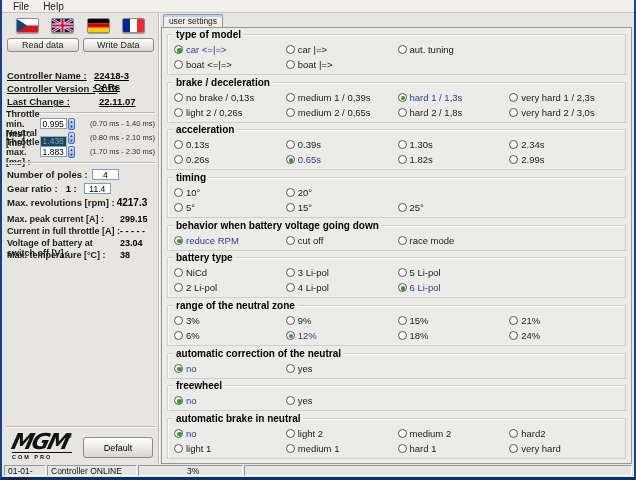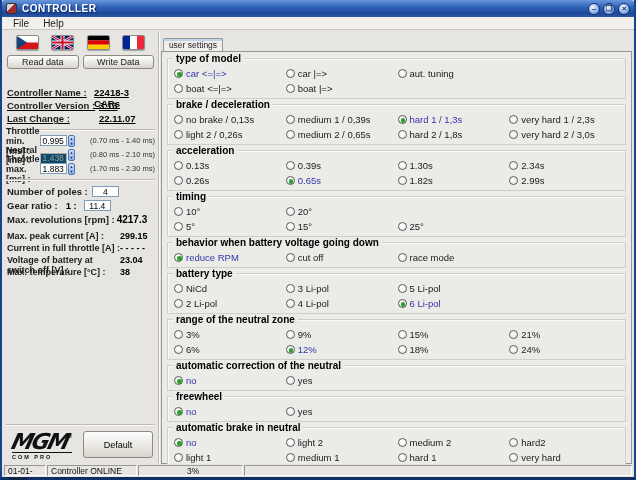--- a/index.html
+++ b/index.html
@@ -62,25 +62,25 @@
   .stat-row .lbl { font-weight:bold; font-size:9px; color:#1c1c1c; flex:1; }
   .stat-row .val { font-weight:bold; font-size:9px; color:#000; width:34px; }
 
   .left-spacer { flex:1; }
   .logo-row { display:flex; align-items:flex-end; justify-content:space-between; padding:2px 2px 4px 6px; }
   .logo { display:inline-block; }
   .logo .brand { display:inline-block; font-weight:bold; font-style:italic; font-size:22px; letter-spacing:-2px;
     transform:skewX(-14deg); color:#111; line-height:18px; font-family:"DejaVu Sans",sans-serif; }
   .logo .reg { font-size:6px; vertical-align:top; font-weight:bold; }
   .logo .sub { display:block; font-size:5.5px; letter-spacing:2px; text-transform:uppercase; color:#111; border-top:1px solid #111; margin-top:1px; padding-top:1px; font-weight:bold; }
-  .default-btn { width:70px; height:27px; font-size:9px; background:linear-gradient(180deg,#fefefe,#e8e6e0 60%,#d8d5cd); border:1px solid #8d8a83; border-radius:3px; margin-bottom:2px; }
+  .default-btn { width:70px; height:21px; font-size:9px; background:linear-gradient(180deg,#fefefe,#e8e6e0 60%,#d8d5cd); border:1px solid #8d8a83; border-radius:3px; margin-bottom:2px; }
 
   
   .right { flex:1; display:flex; flex-direction:column; padding-left:2px; min-width:0; }
-  .tabstrip { height:13px; flex:0 0 auto; display:flex;margin-top:7px; }
+  .tabstrip { height:13px; flex:0 0 auto; display:flex; }
   .tab { width:60px; height:13px; margin-left:2px; background:#f0efec; border:1px solid #98979293; border:1px solid #989792; border-bottom:none;
     border-radius:2px 2px 0 0; font-size:8.5px; text-align:center; line-height:13px; color:#222; box-shadow:inset 0 2px 0 #bcd2f0; }
   .panel { flex:1; border:1px solid #989792; background:#ebebe8; padding:6px 5px 4px 5px; display:flex; flex-direction:column; justify-content:space-between; gap:5px; min-height:0; }
 
   .group { position:relative; border:1px solid #cfcfca; box-shadow:inset 1px 1px 0 rgba(255,255,255,.75); padding:7px 4px 2px 6px; background:#ebebe8; }
   .group-title { position:absolute; top:-6px; left:5px; background:#ebebe8; padding:0 3px; font-size:10px; font-weight:bold; color:#000; line-height:11px; white-space:nowrap; }
   .radio-row { display:grid; grid-template-columns:repeat(4,1fr); height:15px; align-items:center; }
   .radio-opt { display:flex; align-items:center; overflow:hidden; white-space:nowrap; cursor:default; }
   .radio-circle { width:9px; height:9px; border-radius:50%; border:1px solid #5a5a5a; background:radial-gradient(circle at 35% 30%,#fff,#e8e8e8); flex:0 0 auto; margin-right:3px; position:relative; }
   .radio-dot { position:absolute; left:2px; top:2px; width:4.5px; height:4.5px; border-radius:50%; background:var(--dot-color); }
@@ -90,27 +90,20 @@
   
   .statusbar { height:13px; flex:0 0 auto; display:flex; gap:1px; padding:1px 2px 1px 2px; background:#e7e5e2; align-items:stretch; }
   .status-cell { border:1px solid; border-color:#9a9890 #fdfcf9 #fdfcf9 #9a9890; font-size:8.5px; color:#111; padding:0 3px; line-height:10px; }
   .c-date { width:42px; } .c-status { width:90px; } .c-pct { width:105px; padding-left:48px; } .c-rest { flex:1; }
 </style>
 </head>
 <body>
 
 <div class="window">
 
-  <div class="titlebar">
-    <span class="app-icon"></span>
-    <span class="title-text">CONTROLLER</span>
-    <span class="winbtn">–</span>
-    <span class="winbtn">❐</span>
-    <span class="winbtn">×</span>
-  </div>
 
   <div class="menubar">
     <span class="menu-item">File</span>
     <span class="menu-item">Help</span>
   </div>
 
   <div class="client">
 
     <div class="left">
 

